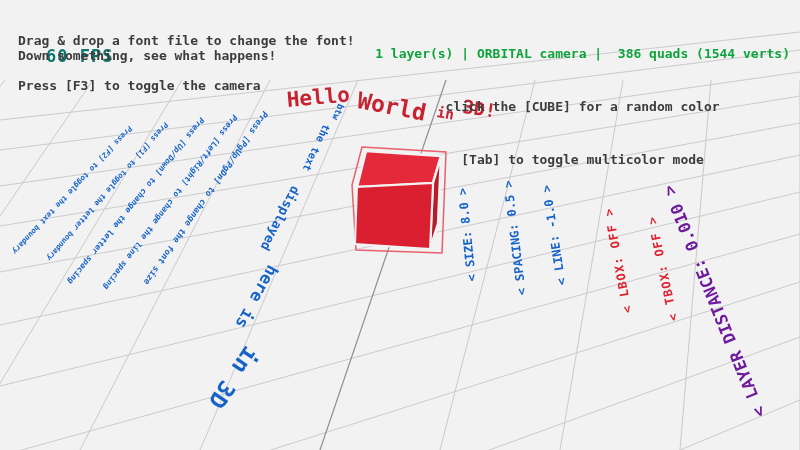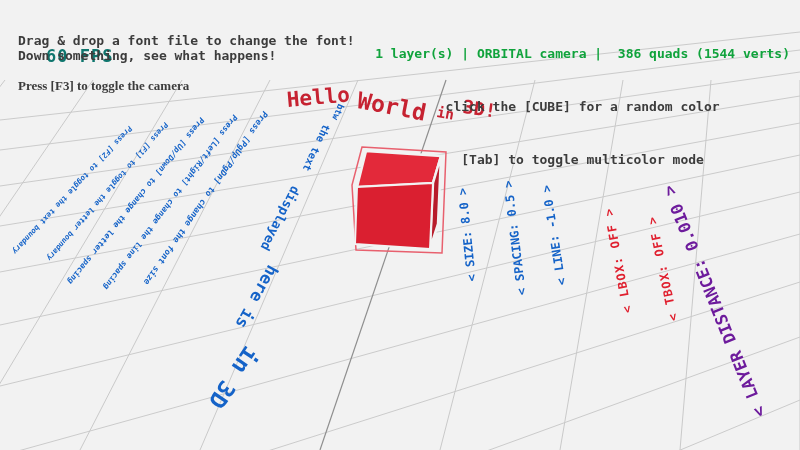--- a/index.html
+++ b/index.html
@@ -84,21 +84,21 @@
   <div class="t3d blue" style="left:516px;top:296px;font-size:12px;transform:rotate(-97deg);">&lt; SPACING: 0.5 &gt;</div>
   <div class="t3d blue" style="left:556px;top:286px;font-size:12px;transform:rotate(-99deg);">&lt; LINE: -1.0 &gt;</div>
   <div class="t3d red" style="left:622px;top:314px;font-size:12px;letter-spacing:1px;transform:rotate(-100.5deg);">&lt; LBOX: OFF &gt;</div>
   <div class="t3d red" style="left:668px;top:322px;font-size:12px;letter-spacing:1px;transform:rotate(-102deg);">&lt; TBOX: OFF &gt;</div>
   <div class="t3d purple" style="left:754px;top:419px;font-size:16.5px;transform:rotate(-112deg);">&lt; LAYER DISTANCE: 0.010 &gt;</div>
 
   <div class="hud hud-left">
     <div class="fps">60 FPS</div>
     <div class="hud-line" style="top:25px;">Drag &amp; drop a font file to change the font!</div>
     <div class="hud-line" style="top:40px;">Down something, see what happens!</div>
-    <div class="hud-line" style="top:70px;font-family:Liberation Serif, serif;">Press [F3] to toggle the camera</div>
+    <div class="hud-line" style="top:70px;">Press [F3] to toggle the camera</div>
   </div>
 
   <div class="hud hud-right">
     <div class="hud-rline green">1 layer(s) | ORBITAL camera |  386 quads (1544 verts)</div>
     <div class="hud-rline">click the [CUBE] for a random color</div>
     <div class="hud-rline">[Tab] to toggle multicolor mode</div>
   </div>
 
 </div>
 

